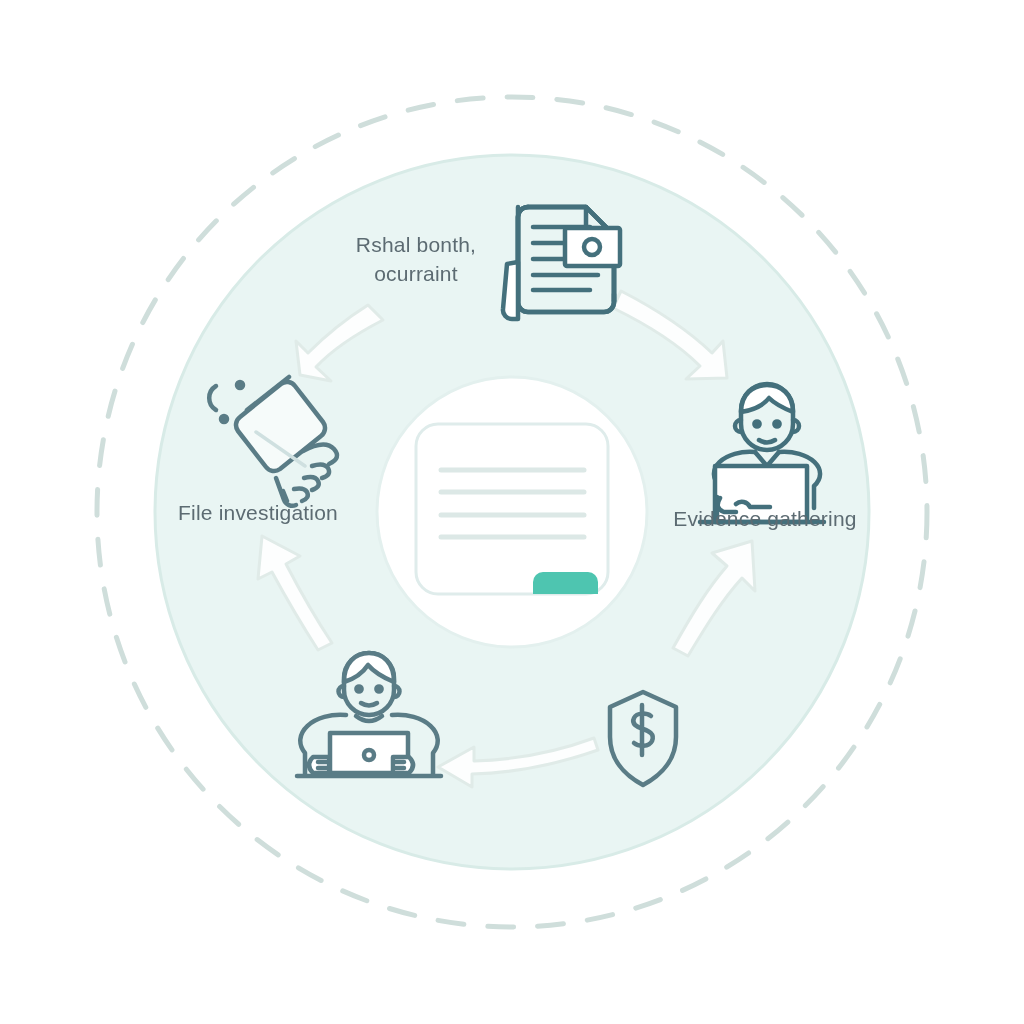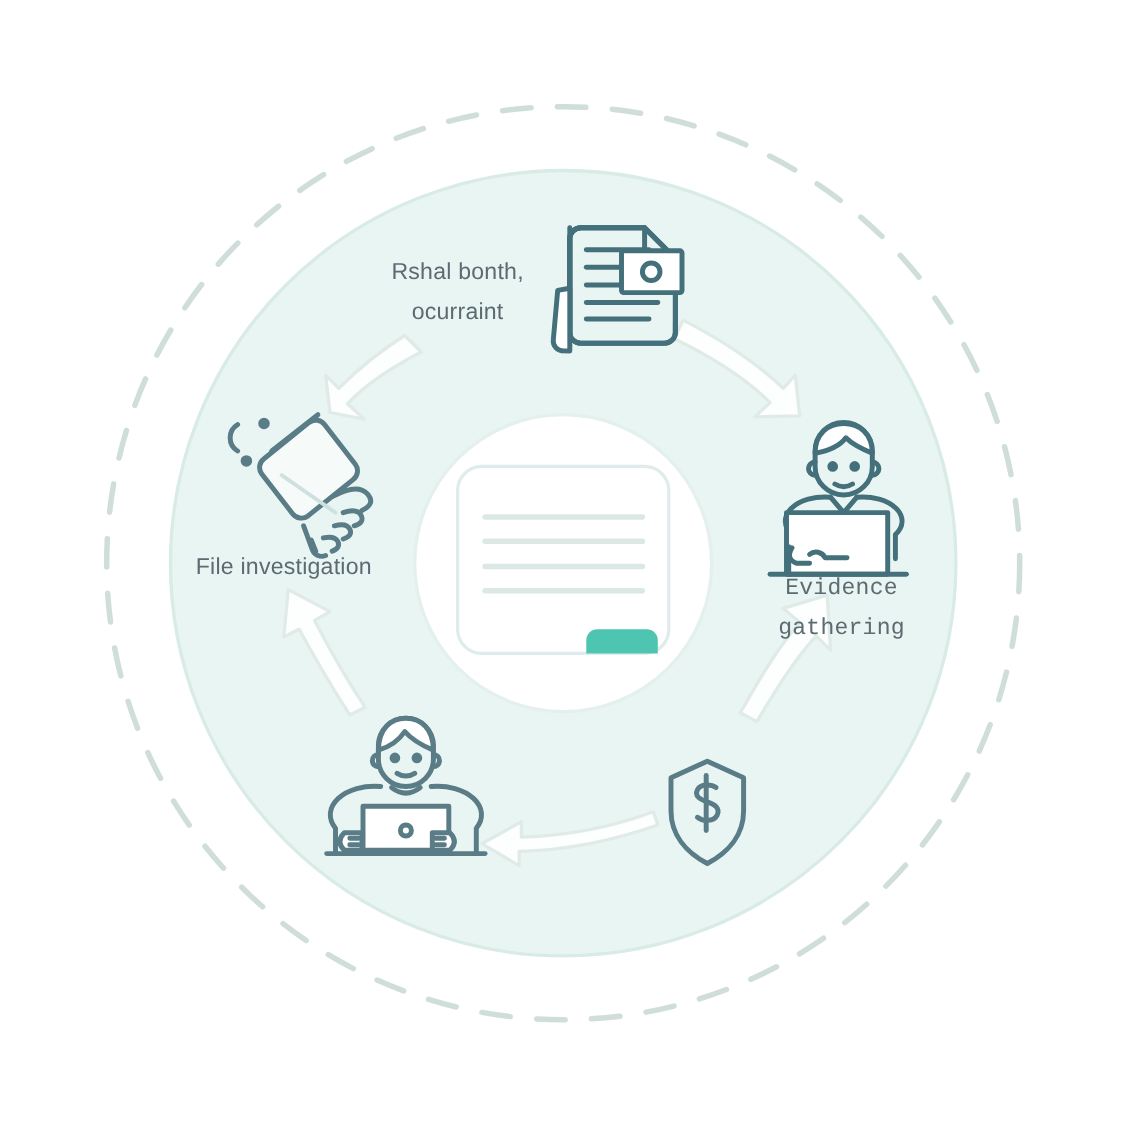--- a/index.html
+++ b/index.html
@@ -8,21 +8,21 @@
     background:#ffffff;
     font-family:"Liberation Sans", sans-serif;
     overflow:hidden;
   }
   #stage{position:relative;width:1024px;height:1024px;}
   svg.layer{position:absolute;left:0;top:0;width:1024px;height:1024px;}
   .node-label{
     position:absolute;
     color:#5c6b72;
     font-size:21px;
-    line-height:36px;
+    line-height:29px;
     letter-spacing:.2px;
     white-space:pre-line;
     text-align:center;
     pointer-events:none;
   }
 </style>
 </head>
 <body>
 
 <div id="stage">
@@ -187,20 +187,20 @@
       <path d="M304 478 q11 -3 14 3 q3 6 -6 9"></path>
       <path d="M294 489 q10 -2 13 3 q3 6 -5 9"></path>
       <path d="M276 478 l8 22 a9 9 0 0 0 12 5"></path>
       <path d="M283 491 l4 10"></path>
     </g>
   </svg>
 
   <div class="node-label" style="left:346px;top:230px;width:140px;">Rshal bonth,
 ocurraint</div>
 
-  <div class="node-label" style="left:660px;top:518px;width:210px;font-family:Liberation Mono, monospace;">Evidence gathering</div>
+  <div class="node-label" style="left:660px;top:504px;width:210px;">Evidence gathering</div>
 
 
   <div class="node-label" style="left:300px;top:800px;width:140px;"></div>
 
   <div class="node-label" style="left:158px;top:498px;width:200px;">File investigation</div>
 
 </div>
 
 </body></html>

